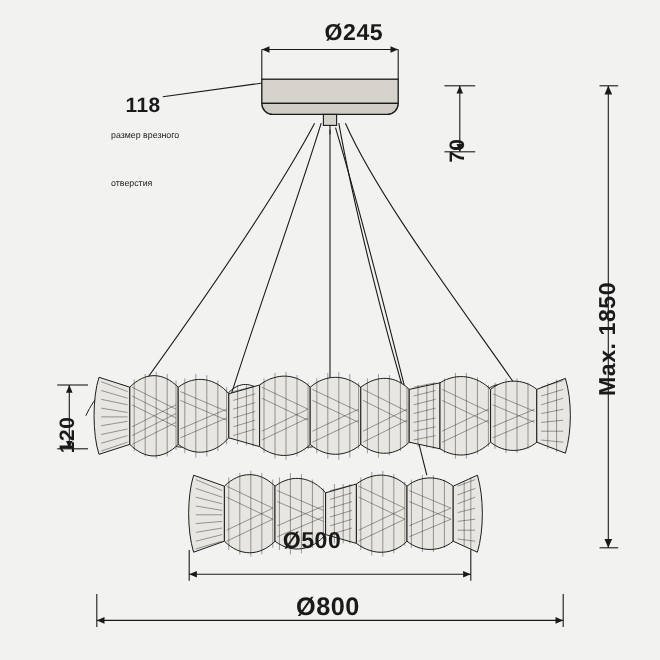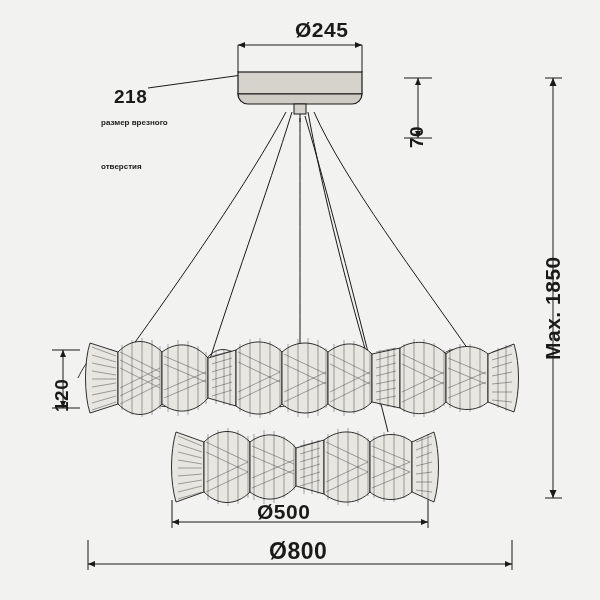--- a/index.html
+++ b/index.html
@@ -26,21 +26,21 @@
     height: 600px;
   }
   .dim-label {
     position: absolute;
     color: #1a1a1a;
     font-weight: 700;
     white-space: nowrap;
     letter-spacing: 0.5px;
   }
   .dim-label.small {
-    font-weight: 700;
+    font-weight: 400;
     letter-spacing: 0;
     text-align: center;
   }
   .rot90 {
     transform-origin: 0 0;
     transform: rotate(-90deg);
   }
 </style>
 </head>
 <body>
@@ -179,28 +179,28 @@
         <path d="M326 442 L368 462 M326 452 L368 472 M326 492 L368 472 M326 482 L368 462"></path>
         <path d="M374 436 L374 498 M384 432 L384 502 M394 432 L394 502 M404 436 L404 498"></path>
         <path d="M372 446 L410 462 M372 456 L410 472 M372 488 L410 472 M372 478 L410 462"></path>
         <path d="M416 442 L432 436 M416 450 L432 444 M416 458 L432 452 M416 466 L432 462 M416 474 L432 472 M416 482 L432 482 M416 490 L432 492 M422 438 L422 496 M428 434 L428 500"></path>
       </g>
     </g>
   </svg>
 
   <div class="dim-label" style="left:263px; top:18px; font-size:21px;margin-left:32px;">Ø245</div>
 
-  <div class="dim-label" style="left:114px; top:86px; font-size:19px;">218</div>
+  <div class="dim-label" style="left:114px; top:86px; font-size:19px;">118</div>
 
   <div class="dim-label small" style="left:101px; top:118px; font-size:8px;">размер врезного</div>
   <div class="dim-label small" style="left:101px; top:130px; font-size:8px;margin-top:32px;">отверстия</div>
 
   <div class="dim-label rot90" style="left:406px; top:148px; font-size:19px;">70</div>
 
   <div class="dim-label rot90" style="left:541px; top:360px; font-size:21px;">Max. 1850</div>
 
   <div class="dim-label rot90" style="left:51px; top:412px; font-size:19px;">120</div>
 
-  <div class="dim-label" style="left:257px; top:500px; font-size:21px;">Ø500</div>
+  <div class="dim-label" style="left:257px; top:480px; font-size:21px;">Ø500</div>
 
   <div class="dim-label" style="left:257px; top:538px; font-size:23px;margin-left:12px;">Ø800</div>
 
 </div>
 
 </body></html>

